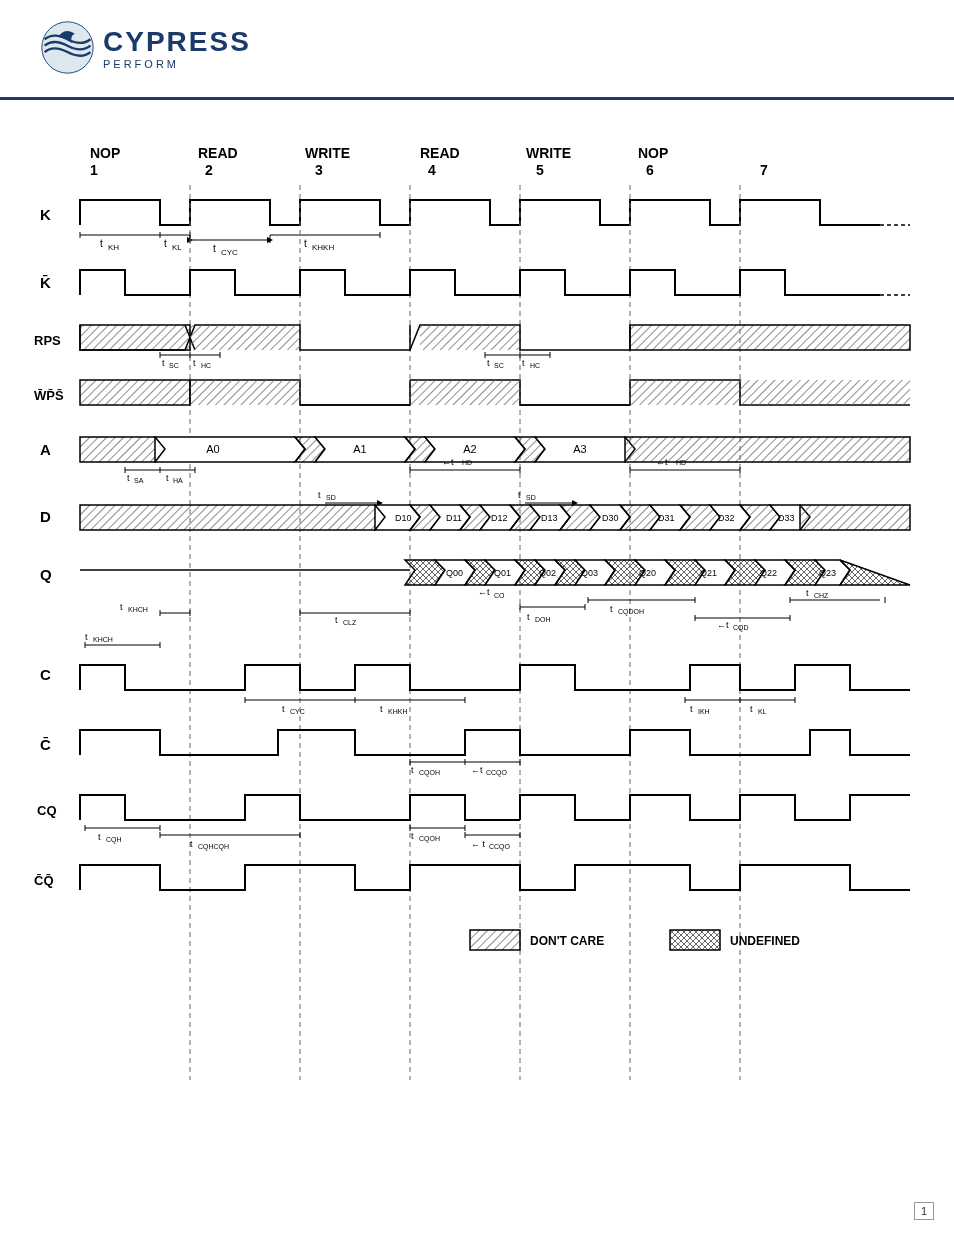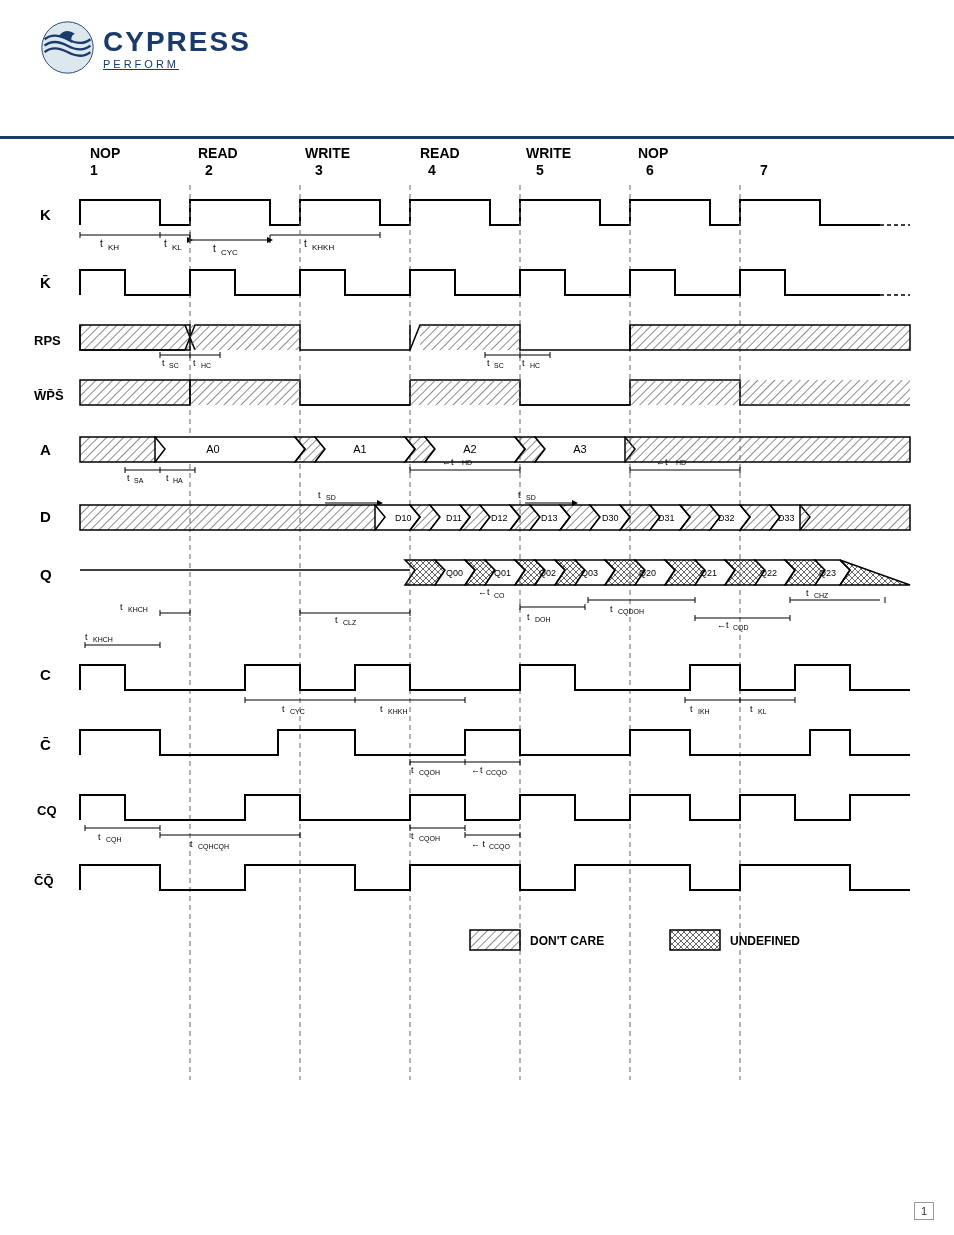--- a/index.html
+++ b/index.html
@@ -9,21 +9,21 @@
       background: #fff;
       font-family: Arial, sans-serif;
       position: relative;
       overflow: hidden;
     }
 
     
     .header {
       position: absolute;
       top: 0; left: 0; right: 0;
-      height: 139px;
+      height: 100px;
       border-bottom: 3px solid #1a3a6b;
     }
 
     .logo-area {
       position: absolute;
       top: 20px;
       left: 40px;
       display: flex;
       align-items: center;
       gap: 8px;
@@ -43,21 +43,20 @@
       font-size: 28px;
       font-weight: 900;
       color: #1a3a6b;
       letter-spacing: 2px;
     }
 
     .logo-perform {
       font-size: 11px;
       color: #1a3a6b;
       letter-spacing: 3px;
-      text-decoration: underline;
     }
 
     
     .page-num {
       position: absolute;
       bottom: 15px;
       right: 20px;
       font-size: 11px;
       color: #333;
       border: 1px solid #999;

